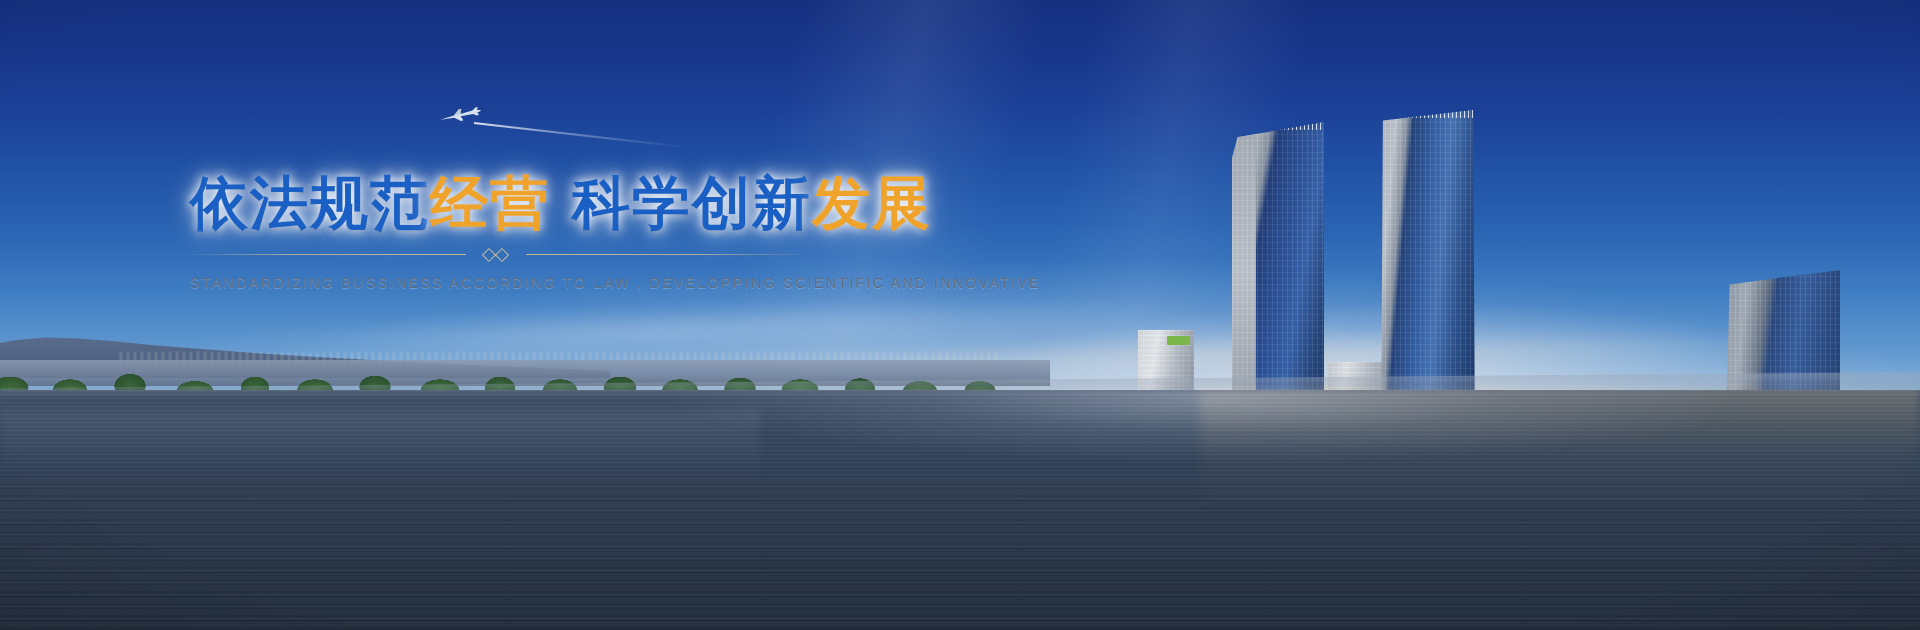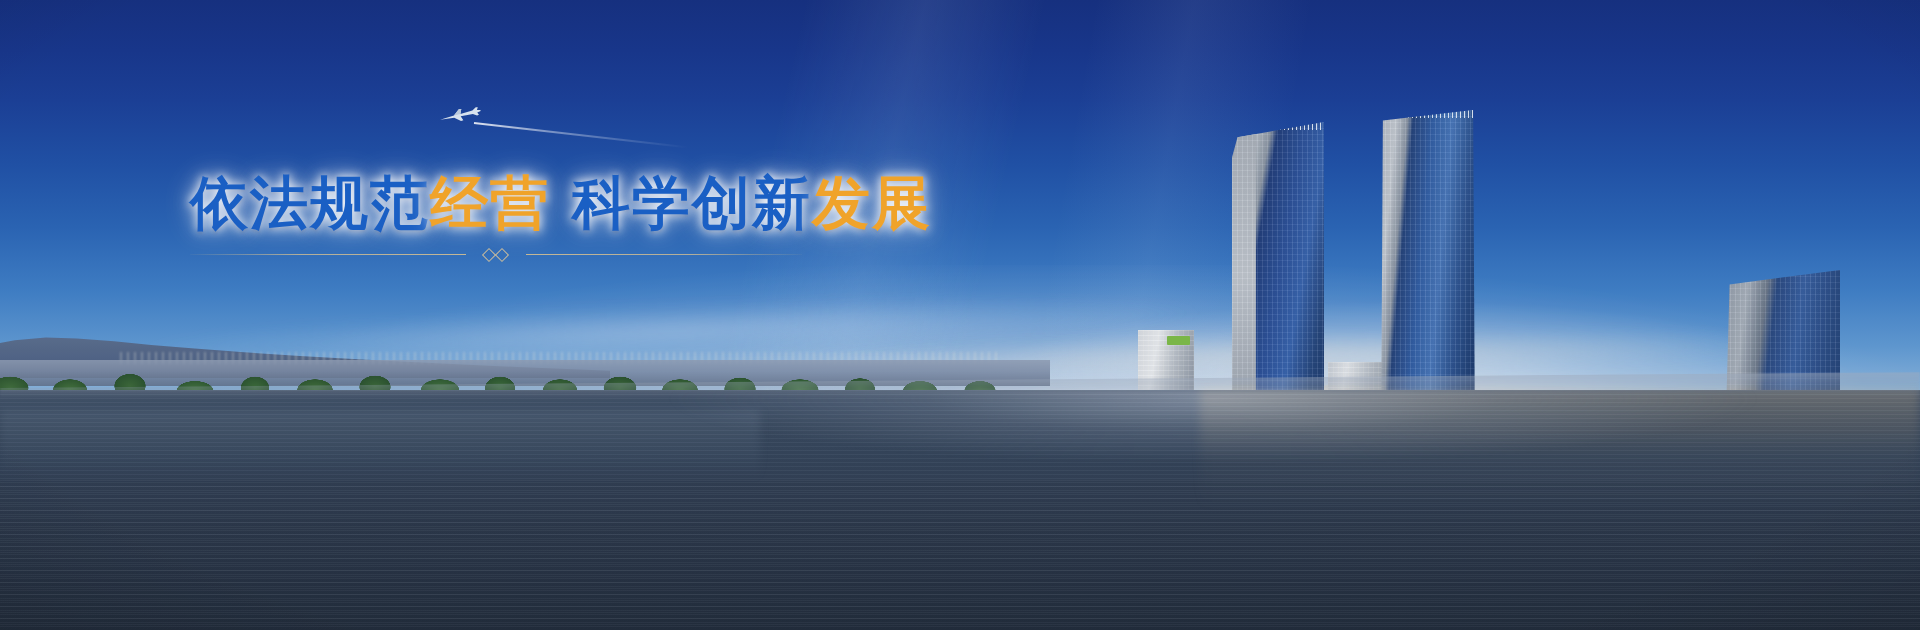--- a/index.html
+++ b/index.html
@@ -541,15 +541,16 @@
 
     <div class="divider">
       <div class="line-l"></div>
       <div class="orn">
         <div class="dia a"></div>
         <div class="dia b"></div>
       </div>
       <div class="line-r"></div>
     </div>
 
+    <div class="subhead">STANDARDIZING BUSSINESS ACCORDING TO LAW , DEVELOPPING SCIENTIFIC AND INNOVATIVE</div>
   </div>
 
 </div>
 
 </body></html>

